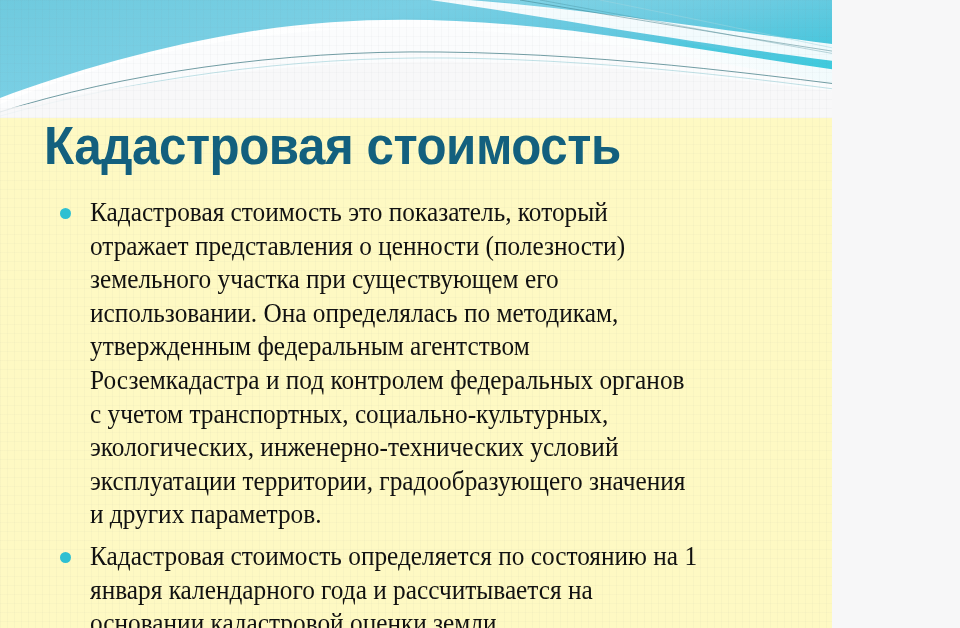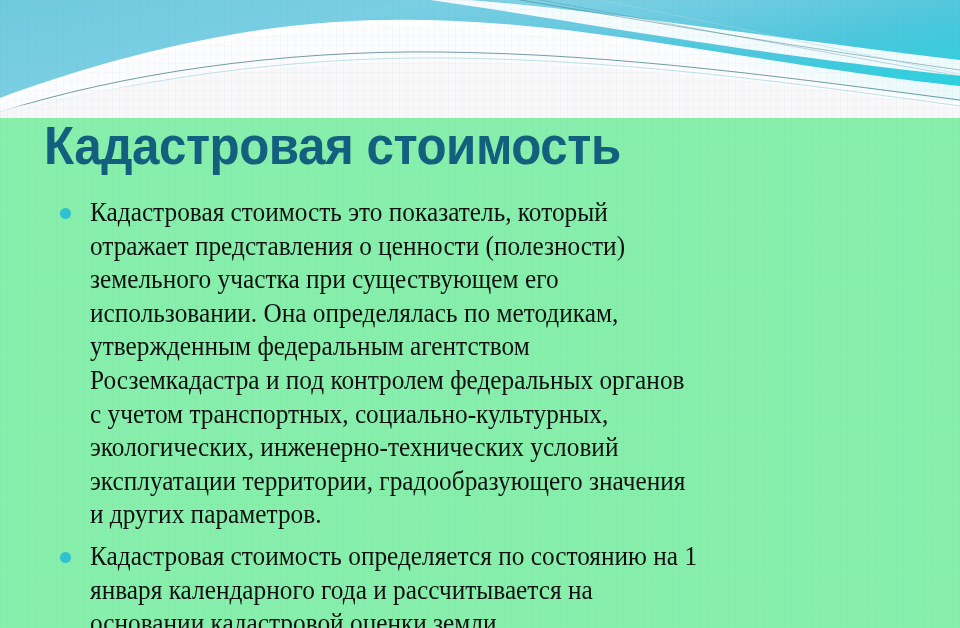--- a/index.html
+++ b/index.html
@@ -9,24 +9,24 @@
   body {
     width: 960px;
     height: 628px;
     overflow: hidden;
     background: #f7f7f8;
     font-family: "Liberation Serif", "DejaVu Serif", serif;
   }
 
   #slide {
     position: relative;
-    width: 960px;
+    width: 832px;
     height: 628px;
     overflow: hidden;
-    background: #86efac;
+    background: #fef9c3;
   }
 
   
   #texture {
     position: absolute;
     inset: 0;
     pointer-events: none;
     background-image:
       repeating-linear-gradient(to right, rgba(120,130,140,0.045) 0px, rgba(120,130,140,0.045) 1px, rgba(0,0,0,0) 1px, rgba(0,0,0,0) 7px),
       repeating-linear-gradient(to bottom, rgba(120,130,140,0.035) 0px, rgba(120,130,140,0.035) 1px, rgba(0,0,0,0) 1px, rgba(0,0,0,0) 9px);

